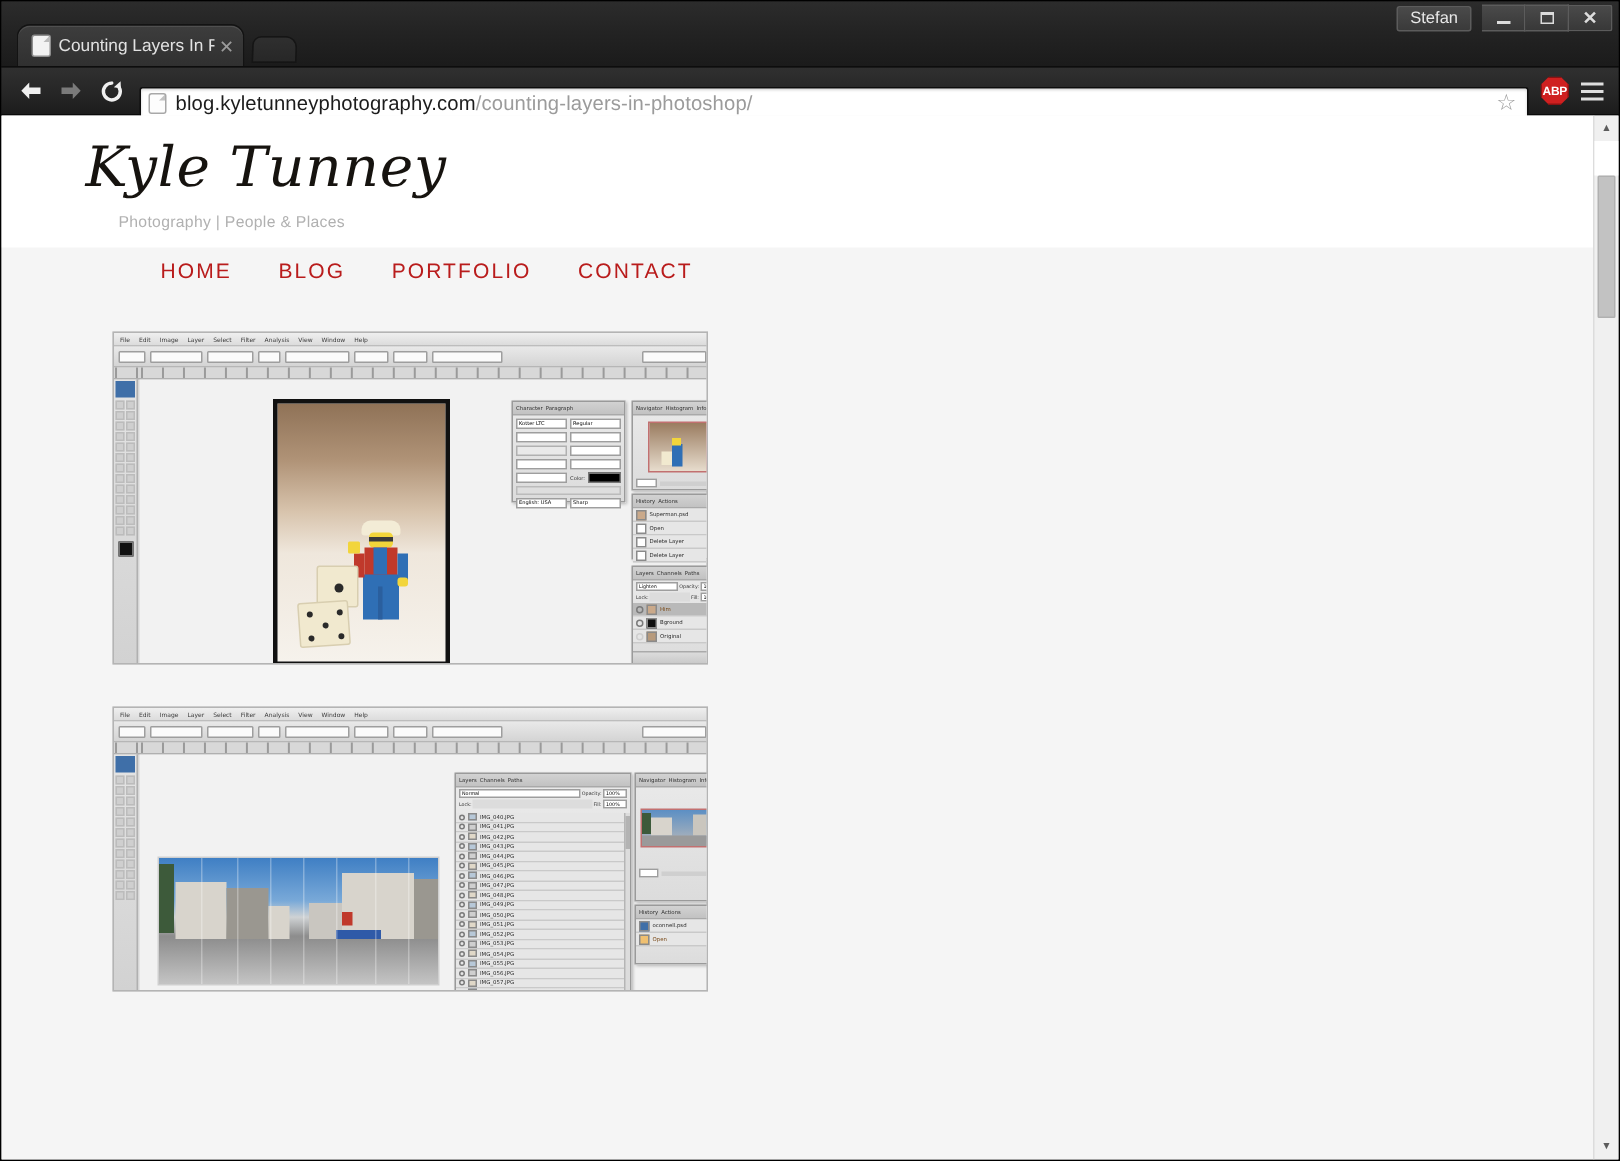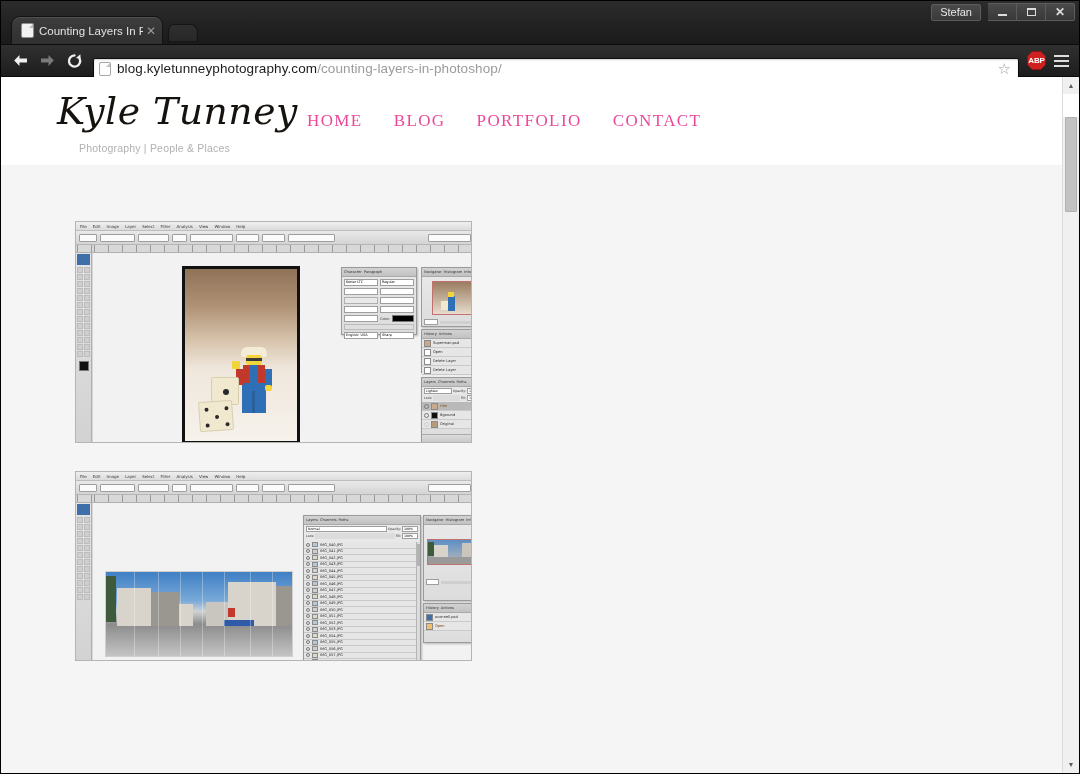--- a/index.html
+++ b/index.html
@@ -139,37 +139,37 @@
     flex: 1; position: relative; background: #fff; overflow: hidden;
     display: flex;
   }
   .page {
     flex: 1; background: #f5f5f5; position: relative; overflow: hidden;
   }
   .site-header {
     background: #ffffff; height: 88px; position: relative;
     padding: 16px 0 0 58px;
   }
-  .logo-wrap { display: flex; align-items: flex-start; }
+  .logo-wrap { display: flex; align-items: flex-start; flex-direction: column; }
   .logo-block { width: 200px; position: relative; }
   .logo-script {
     font-family: "DejaVu Serif", "Liberation Serif", serif;
     font-style: italic; font-size: 37px; color: #16130f;
     line-height: 1; letter-spacing: .5px; white-space: nowrap;
     transform: scaleX(1.02);
   }
   .logo-tag {
     font-size: 10.5px; color: #b1b1b1; letter-spacing: .2px;
     margin-top: 12px; margin-left: 20px; white-space: nowrap;
     font-family: "Liberation Sans", sans-serif;
   }
   .site-nav { display: flex; gap: 31px; margin-left: 48px; margin-top: 18px; }
   .nav-item {
-    font-size: 17px; color: #ec4899; letter-spacing: 1.4px;
-    font-family: Liberation Serif, serif;
+    font-size: 14px; color: #b91c1c; letter-spacing: 1.4px;
+    font-family: Liberation Sans, sans-serif;
   }
 
   .content { padding: 28px 0 0 74px; }
   .para {
     font-family: "DejaVu Serif", "Liberation Serif", serif;
     font-size: 14.5px; color: #a9a9ae; line-height: 24px;
     max-width: 895px; letter-spacing: -0.1px;
   }
   .para.p2 { margin-top: 24px; }
 

